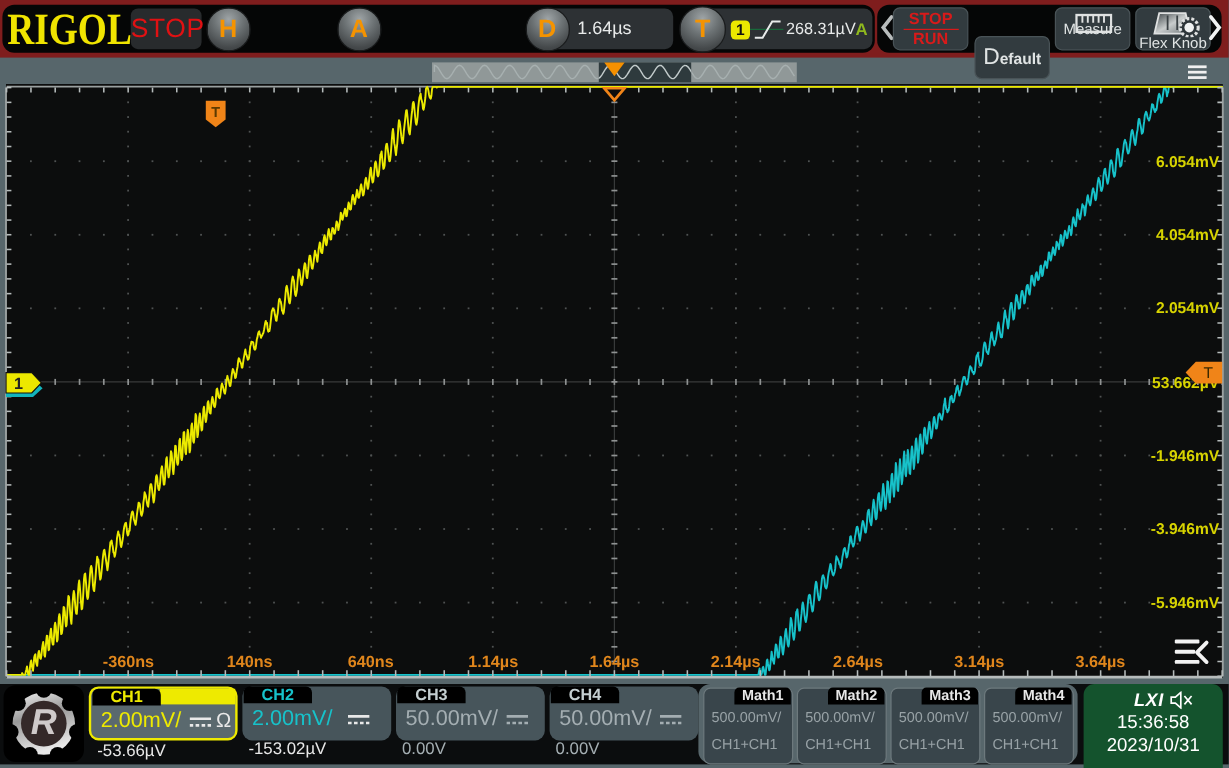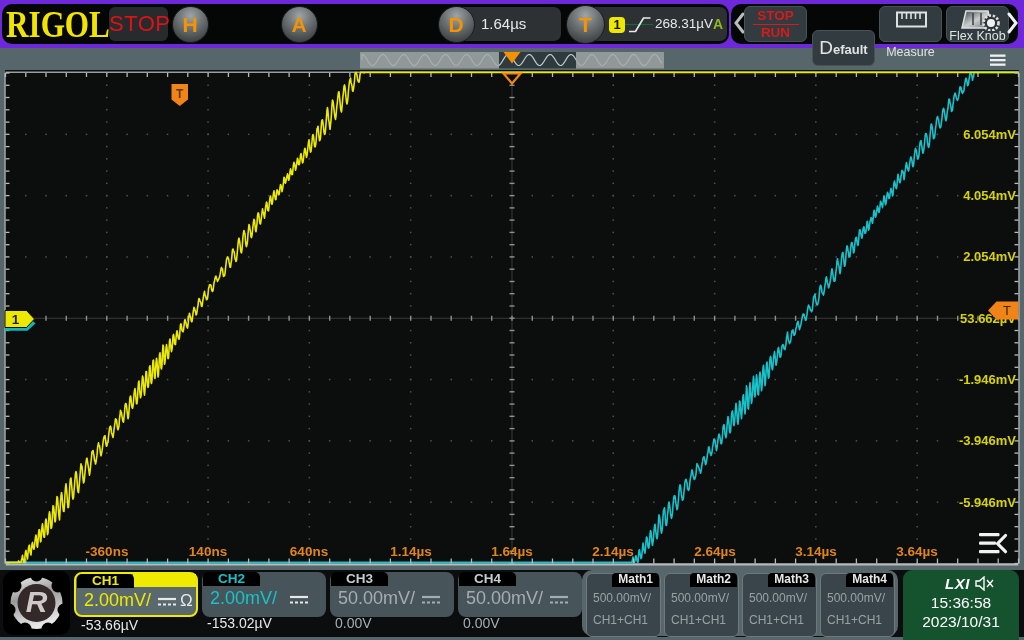--- a/index.html
+++ b/index.html
@@ -1,20 +1,20 @@
 <!DOCTYPE html>
 <html><head><meta charset="utf-8"><style>
 * { margin:0; padding:0; box-sizing:border-box; }
 text { font-family:"Liberation Sans", sans-serif; }
 html,body { width:1024px; height:640px; background:#57666b; font-family:"Liberation Sans", sans-serif; overflow:hidden; }
 .abs { position:absolute; }
 #page { position:relative; width:1024px; height:640px; background:#57666b; }
 
 
-#topbar { position:absolute; left:0; top:0; width:1024px; height:48px; background:#6d28d9; }
+#topbar { position:absolute; left:0; top:0; width:1024px; height:48px; background:#7f1d1d; }
 #tbleft { position:absolute; left:2px; top:4px; width:727px; height:40px; background:#050606; border-radius:10px; }
 #tbright { position:absolute; left:731px; top:4px; width:287px; height:40px; background:#050606; border-radius:10px; }
 #logo { position:absolute; left:6px; top:3px; font-family:"Liberation Serif", serif; font-weight:bold; font-size:38px; color:#f0e400; transform:scale(0.82,0.98); transform-origin:left top; white-space:nowrap; }
 .tbbox { position:absolute; top:7px; height:34px; background:#2d3134; border-radius:7px; }
 .circ { position:absolute; top:5.5px; width:37px; height:37px; border-radius:50%;
   background:radial-gradient(circle at 50% 26%, #9fa5a7 0%, #6e7476 38%, #45494b 75%, #323638 100%);
   border:1px solid #1a1c1d; text-align:center; line-height:36px; font-size:21px; font-weight:bold; color:#f59300; z-index:3; }
 #stopbox { position:absolute; left:109px; top:7px; width:59px; height:34px; background:#282b2d; border-radius:6px;
   color:#e01113; font-size:22px; text-align:center; line-height:33px; letter-spacing:0.5px; }
 .wlab { color:#e8eaea; }
@@ -1042,21 +1042,21 @@
       <svg class="abs" style="left:16px;top:4px;" width="31" height="17" viewBox="0 0 31 17">
         <rect x="1" y="1.5" width="29" height="14" fill="none" stroke="#dfe1e1" stroke-width="2"></rect>
         <g stroke="#dfe1e1" stroke-width="1.6">
             <line x1="6" y1="2" x2="6" y2="8"></line>
             <line x1="10.5" y1="2" x2="10.5" y2="8"></line>
             <line x1="15" y1="2" x2="15" y2="8"></line>
             <line x1="19.5" y1="2" x2="19.5" y2="8"></line>
             <line x1="24" y1="2" x2="24" y2="8"></line>
           </g>
       </svg>
-      <div style="position:absolute;left:0;width:100%;top:38px;font-size:12.5px;">Measure</div>
+      <div style="position:absolute;left:0;width:100%;top:10px;font-size:12.5px;">Measure</div>
     </div>
     <div class="btn" style="left:946px;">
       <svg class="abs" style="left:13px;top:2px;" width="40" height="22" viewBox="0 0 40 22">
         <defs>
             <linearGradient id="kn" x1="0" y1="0" x2="1" y2="1">
               <stop offset="0" stop-color="#3a4144"></stop>
               <stop offset="0.5" stop-color="#c8cccc"></stop>
               <stop offset="1" stop-color="#6a7174"></stop>
             </linearGradient>
           </defs>

